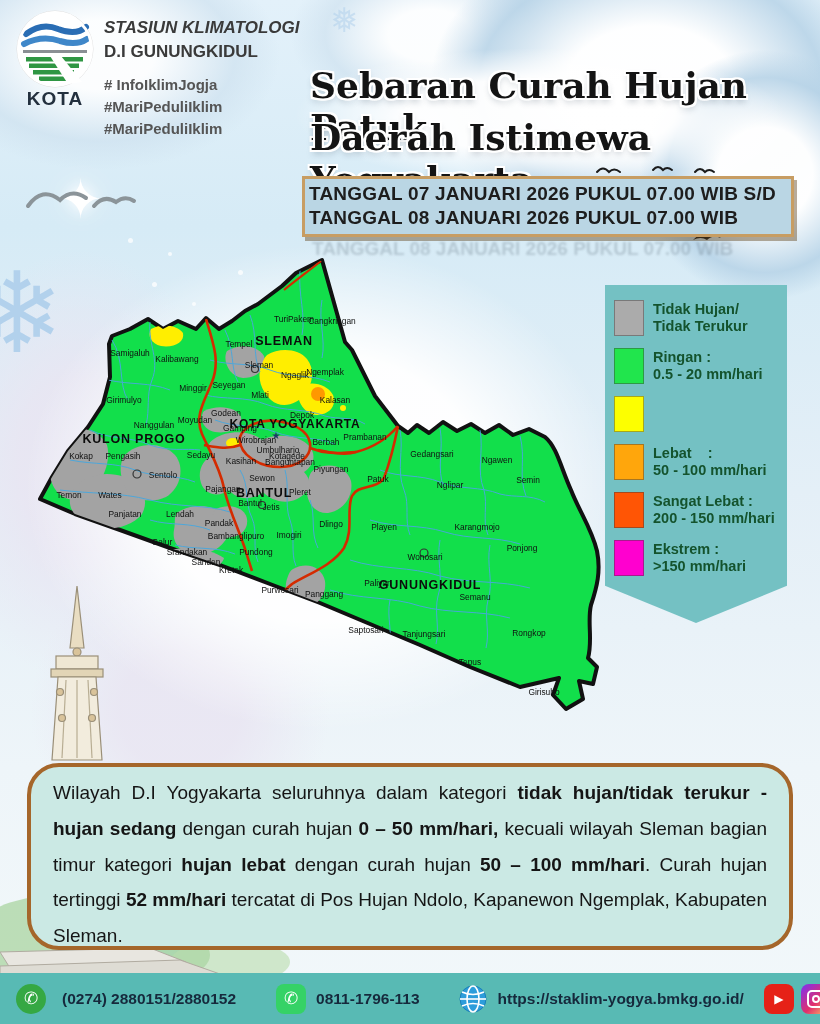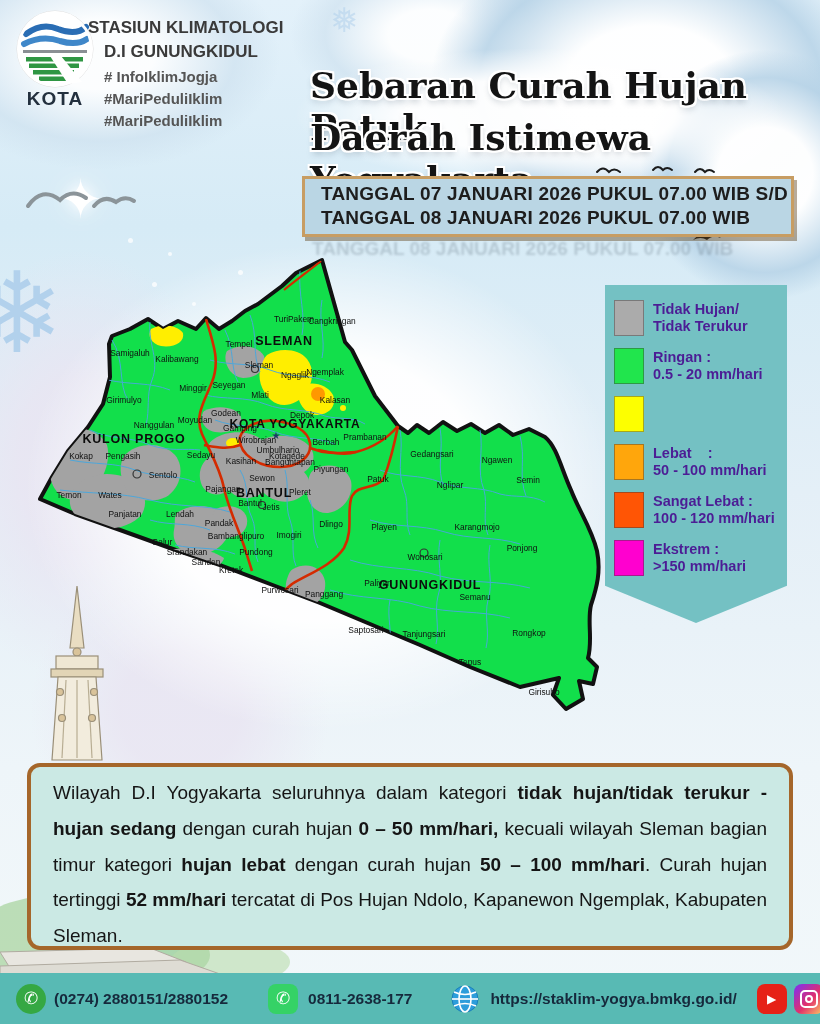--- a/index.html
+++ b/index.html
@@ -18,37 +18,37 @@
   .snowdot{position:absolute;background:#fff;border-radius:50%;opacity:.75;}
   
   #org-line1,#org-line2{font-weight:bold;font-size:17px;color:#3a3a3a;line-height:23px;}
   .hashtag{font-weight:bold;font-size:15px;color:#555;line-height:22px;}
   #logo-label{font-weight:bold;font-size:19px;color:#23303e;letter-spacing:1px;text-align:center;width:80px;}
   
   .title-line{font-family:"DejaVu Serif",serif;font-weight:bold;font-size:36px;color:#141414;
     text-shadow:-2px -2px 0 #fff,2px -2px 0 #fff,-2px 2px 0 #fff,2px 2px 0 #fff,-2px 0 0 #fff,2px 0 0 #fff,0 -2px 0 #fff,0 2px 0 #fff,0 4px 6px rgba(40,60,80,.25);}
   
   #date-banner{left:302px;top:176px;width:492px;box-sizing:border-box;background:#bad6e4;
-    border:3px solid #c79d63;box-shadow:3px 4px 0 rgba(99,70,32,.45);padding:3px 10px 4px 16px;}
+    border:3px solid #c79d63;box-shadow:3px 4px 0 rgba(99,70,32,.45);padding:3px 10px 4px 4px;}
   .date-line{font-weight:bold;font-size:19px;line-height:24px;color:#1d1d1d;letter-spacing:.2px;white-space:nowrap;}
   #date-ghost{left:312px;top:238px;font-weight:bold;font-size:19px;color:#50616e;opacity:.25;filter:blur(1px);white-space:nowrap;}
   
   #legend{left:605px;top:285px;width:182px;height:338px;background:#74c1c3;
     clip-path:polygon(0 0,100% 0,100% 89%,50% 100%,0 89%);padding:15px 0 0 9px;box-sizing:border-box;}
   .legend-item{display:flex;align-items:center;margin-bottom:12px;}
   .legend-swatch{width:28px;height:34px;margin-right:9px;border:1px solid rgba(60,60,60,.45);flex:0 0 auto;}
-  .legend-text{font-weight:bold;font-size:14.5px;line-height:17px;color:#4c1d95;white-space:pre;}
+  .legend-text{font-weight:bold;font-size:14.5px;line-height:17px;color:#14532d;white-space:pre;}
   
   #map-svg{left:20px;top:250px;}
   .d-label{font-family:"Liberation Sans",sans-serif;font-size:8.4px;fill:#101010;text-anchor:middle;}
   .r-label{font-family:"Liberation Sans",sans-serif;font-size:12.5px;font-weight:bold;fill:#0c0c0c;text-anchor:middle;letter-spacing:.8px;}
   .r-label-sm{font-size:12px;}
   
   #summary-card{left:27px;top:763px;width:766px;height:187px;box-sizing:border-box;background:#cbe9e4;
-    border:4px solid #a5662a;border-radius:13px;padding:8px 22px;z-index:6;}
+    border:4px solid #a5662a;border-radius:32px;padding:8px 22px;z-index:6;}
   #summary-text{margin:0;font-size:19px;line-height:35.8px;color:#151515;text-align:justify;}
   #summary-text b{font-weight:bold;}
   
   #footer-bar{left:0;top:973px;width:820px;height:51px;background:#58bab4;display:flex;align-items:center;
     padding:0 16px;box-sizing:border-box;z-index:7;}
   .f-text{font-weight:bold;font-size:15.5px;color:#16293c;white-space:nowrap;}
   .f-icon{width:30px;height:30px;display:flex;align-items:center;justify-content:center;flex:0 0 auto;}
   .phone-badge{background:#35a843;border-radius:50%;color:#fff;font-size:17px;}
   .wa-badge{background:#35d266;border-radius:8px;color:#fff;font-size:17px;}
   .yt-badge{background:#e62117;border-radius:8px;color:#fff;font-size:12px;margin-left:7px;}
@@ -138,23 +138,23 @@
     <g fill="#2f9643">
       <rect x="10" y="47" width="57" height="4.5"></rect>
       <rect x="13" y="53.5" width="50" height="4.5"></rect>
       <rect x="17" y="60" width="41" height="4.5"></rect>
       <rect x="23" y="66.5" width="28" height="4.5"></rect>
     </g>
     <polygon points="34,46 45,46 66,72 52,74" fill="#ffffff"></polygon>
     <circle cx="39" cy="39" r="36.5" fill="none" stroke="#fff" stroke-width="3"></circle>
   </svg>
   <div class="abs" id="logo-label" style="left:15px;top:88px;">KOTA</div>
-  <div class="abs" id="org-line1" style="left:88px;top:16px;">STASIUN KLIMATOLOGI</div>
+  <div class="abs" id="org-line1" style="left:104px;top:16px;font-style:italic;">STASIUN KLIMATOLOGI</div>
   <div class="abs" id="org-line2" style="left:104px;top:40px;">D.I GUNUNGKIDUL</div>
-  <div class="abs" id="hashtags" style="left:104px;top:66px;">
+  <div class="abs" id="hashtags" style="left:104px;top:74px;">
       <div class="hashtag"># InfoIklimJogja</div>
       <div class="hashtag">#MariPeduliIklim</div>
       <div class="hashtag">#MariPeduliIklim</div>
     </div>
 
   <div class="abs title-line" style="left:310px;top:64px;">Sebaran Curah Hujan Patuk</div>
   <div class="abs title-line" style="left:310px;top:116px;">Daerah Istimewa Yogyakarta</div>
 
   <div class="abs" id="date-banner">
     <div class="date-line">TANGGAL 07 JANUARI 2026 PUKUL 07.00 WIB S/D</div>
@@ -339,38 +339,38 @@
         <span class="legend-swatch" style="background: rgb(253, 255, 0);"></span>
       </div>
       <div class="legend-item">
         <span class="legend-swatch" style="background: rgb(255, 166, 12);"></span>
         <div class="legend-text">Lebat    :
 50 - 100 mm/hari</div>
       </div>
       <div class="legend-item">
         <span class="legend-swatch" style="background: rgb(255, 85, 5);"></span>
         <div class="legend-text">Sangat Lebat :
-100 - 120 mm/hari</div>
+200 - 150 mm/hari</div>
       </div>
       <div class="legend-item">
         <span class="legend-swatch" style="background: rgb(255, 0, 207);"></span>
         <div class="legend-text">Ekstrem :
 &gt;150 mm/hari</div>
       </div>
     </div>
 
   <div class="abs" id="summary-card">
     <p id="summary-text"><span>Wilayah D.I Yogyakarta seluruhnya dalam kategori </span><b>tidak hujan/tidak terukur - hujan sedang</b><span> dengan curah hujan </span><b>0 – 50 mm/hari,</b><span> kecuali wilayah Sleman bagian timur kategori </span><b>hujan lebat</b><span> dengan curah hujan </span><b>50 – 100 mm/hari</b><span>. Curah hujan tertinggi </span><b>52 mm/hari</b><span> tercatat di Pos Hujan Ndolo, Kapanewon Ngemplak, Kabupaten Sleman.</span></p>
   </div>
 
   <div class="abs" id="footer-bar">
     <span class="f-icon phone-badge">✆</span>
-    <span class="f-text" style="margin-left:8px;">(0274) 2880151/2880152</span>
+    <span class="f-text" style="margin-left:16px;">(0274) 2880151/2880152</span>
     <span class="f-icon wa-badge" style="margin-left:40px;">✆</span>
-    <span class="f-text" style="margin-left:10px;">0811-2638-177</span>
+    <span class="f-text" style="margin-left:10px;">0811-1796-113</span>
     <span class="f-icon" style="margin-left:38px;">
       <svg width="30" height="30" viewBox="0 0 30 30">
         <circle cx="15" cy="15" r="13" fill="#2d9ddb" stroke="#1b7fb8"></circle>
         <ellipse cx="15" cy="15" rx="6" ry="13" fill="none" stroke="#fff" stroke-width="1.6"></ellipse>
         <line x1="2" y1="15" x2="28" y2="15" stroke="#fff" stroke-width="1.6"></line>
         <path d="M4,8 Q15,13 26,8 M4,22 Q15,17 26,22" fill="none" stroke="#fff" stroke-width="1.4"></path>
       </svg>
     </span>
     <span class="f-text" style="margin-left:10px;">https://staklim-yogya.bmkg.go.id/</span>
     <span class="f-icon yt-badge" style="margin-left:20px;">▶</span>

